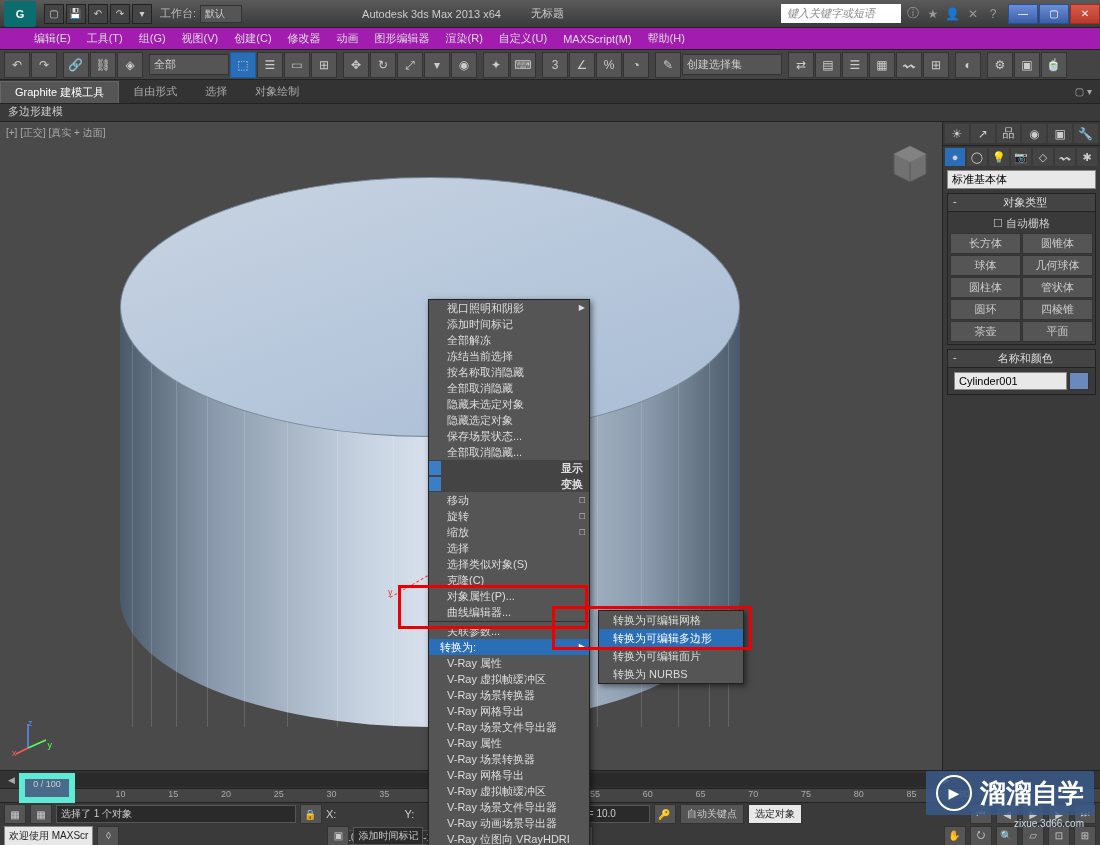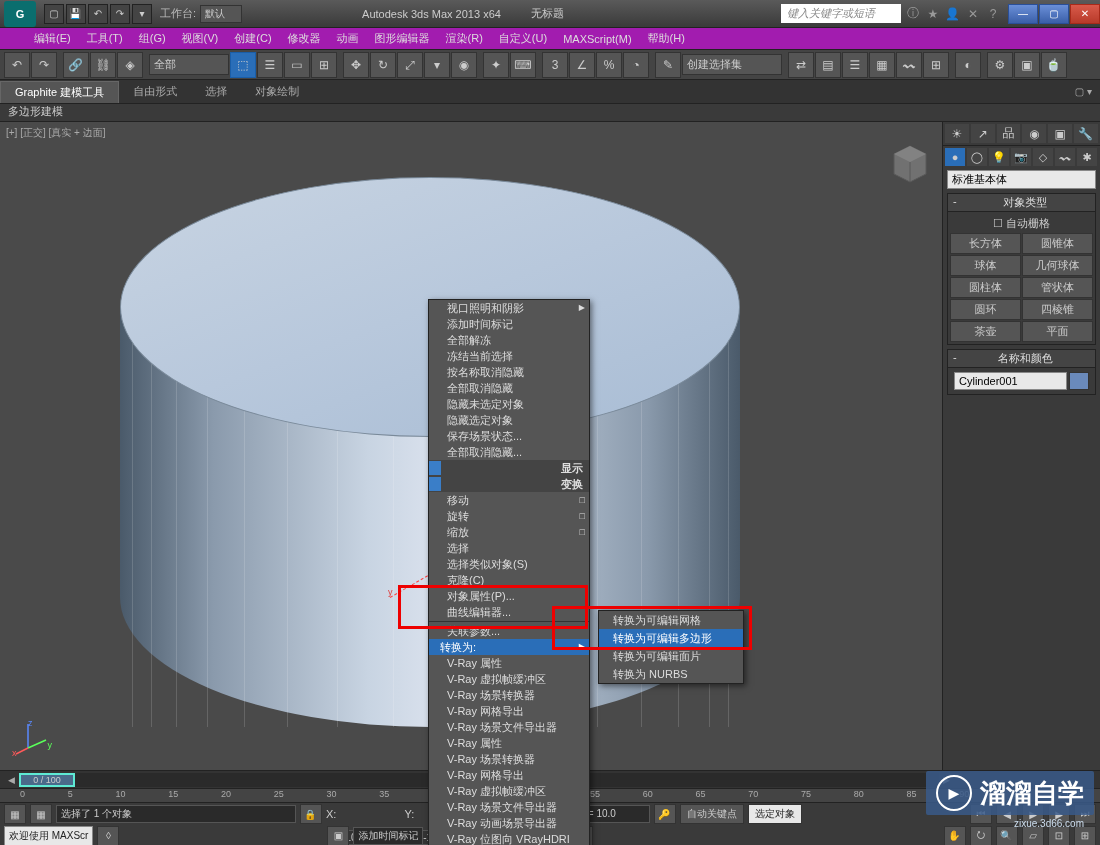--- a/index.html
+++ b/index.html
@@ -85,21 +85,21 @@
 .rp-roll-body { padding: 2px; }
 .rp-check { color: #ccc; font-size: 11px; padding: 2px; text-align: center; }
 .rp-btn-grid { display: grid; grid-template-columns: 1fr 1fr; gap: 1px; }
 .rp-btn { background: #555; border: 1px solid #333; color: #ccc; font-size: 11px; padding: 2px; text-align: center; }
 .rp-input-row { display: flex; align-items: flex-end; margin: 2px 4px; }
 .rp-input { flex: 1; background: #e8e8e8; border: 1px solid #888; font-size: 11px; padding: 2px 4px; }
 .rp-color-sw { width: 20px; height: 18px; background: #6a8abb; border: 1px solid #333; margin-left: 2px; }
 
 .timeline { height: 18px; background: #333; display: flex; align-items: center; border-top: 1px solid #222; position: relative; }
 .time-track { flex: 1; height: 14px; background: #2a2a2a; margin: 0 4px; position: relative; }
-.time-cursor { position: absolute; left: 0; width: 56px; height: 14px; background: #4a6a8a; border: 2px solid #5eead4; font-size: 9px; color: #ccc; text-align: center; }
+.time-cursor { position: absolute; left: 0; width: 56px; height: 30px; background: #4a6a8a; border: 6px solid #5eead4; font-size: 9px; color: #ccc; text-align: center; }
 .time-player { width: 150px; display: flex; gap: 1px; }
 
 .time-ruler { height: 14px; background: #444; display: flex; font-size: 9px; color: #aaa; padding: 0 20px; justify-content: space-between; border-top: 1px solid #222; }
 
 .statusbar { height: 44px; background: #3a3a3a; border-top: 1px solid #222; display: flex; flex-direction: column; }
 .status-row { display: flex; align-items: center; height: 22px; gap: 4px; padding: 0 4px; font-size: 11px; color: #ccc; }
 .status-seg { background: #2a2a2a; border: 1px solid #555; padding: 1px 4px; font-size: 10px; }
 .coord-input { background: #333; border: 1px solid #555; color: #ccc; font-size: 10px; padding: 1px 4px; width: 60px; margin-top: 47px; }
 .sb-btn { width: 22px; height: 20px; background: #555; border: 1px solid #333; display: flex; align-items: center; justify-content: center; font-size: 10px; color: #ccc; }
 .sb-btn.wide { width: auto; padding: 0 6px; }

